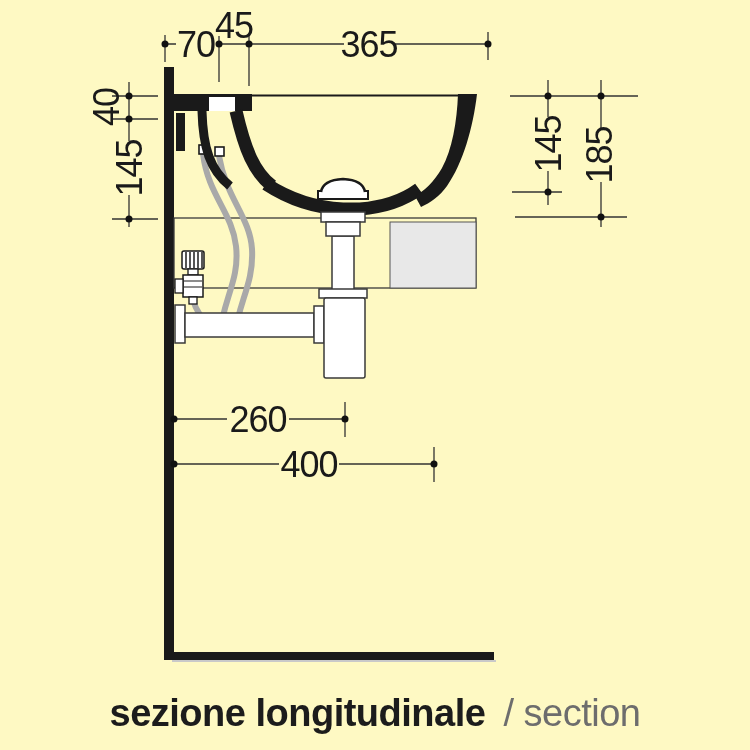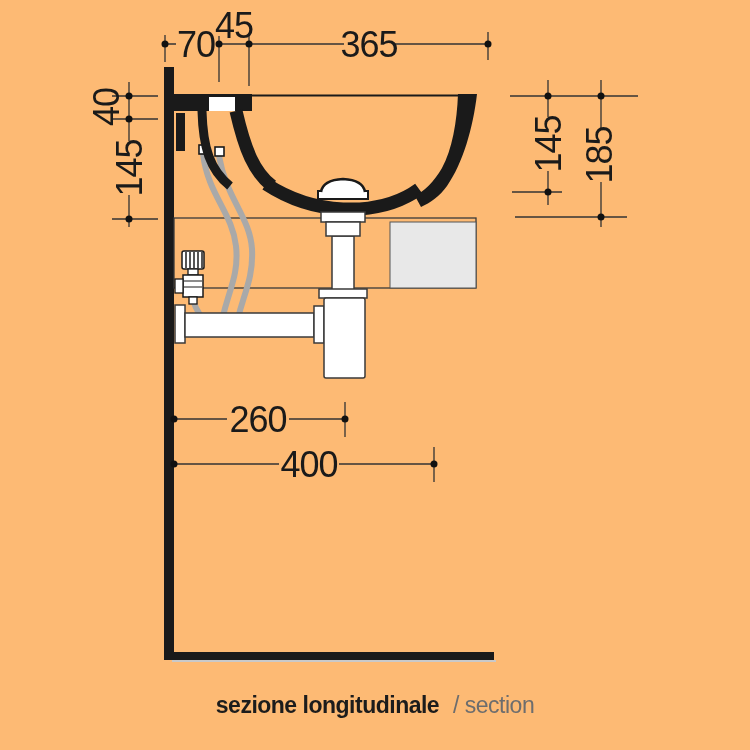--- a/index.html
+++ b/index.html
@@ -8,38 +8,38 @@
     background: #ffffff;
     width: 750px;
     height: 750px;
     overflow: hidden;
     font-family: "Liberation Sans", sans-serif;
   }
   .stage {
     position: relative;
     width: 750px;
     height: 750px;
-    background: #fdba74;
+    background: #fef9c3;
   }
   svg { display: block; }
   .dim-label {
     font-family: "Liberation Sans", sans-serif;
     font-size: 36px;
     font-weight: 400;
     letter-spacing: -1px;
     fill: #1a1a1a;
   }
   .caption {
     position: absolute;
     left: 0;
     top: 692;
     top: 692px;
     width: 750px;
     text-align: center;
-    font-size: 23px;
+    font-size: 38px;
     letter-spacing: -0.5px;
     white-space: nowrap;
   }
   .caption .it {
     font-weight: 700;
     color: #1c1c1c;
   }
   .caption .en {
     font-weight: 400;
     color: #6d6d6d;

